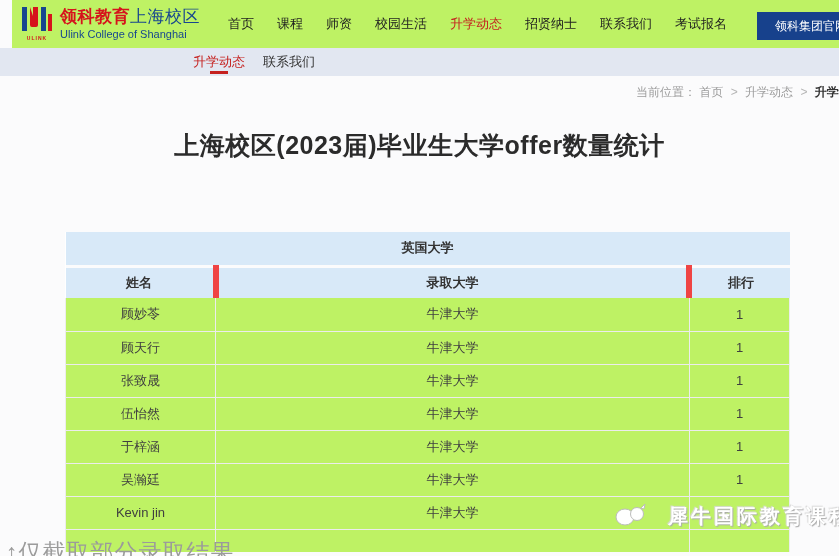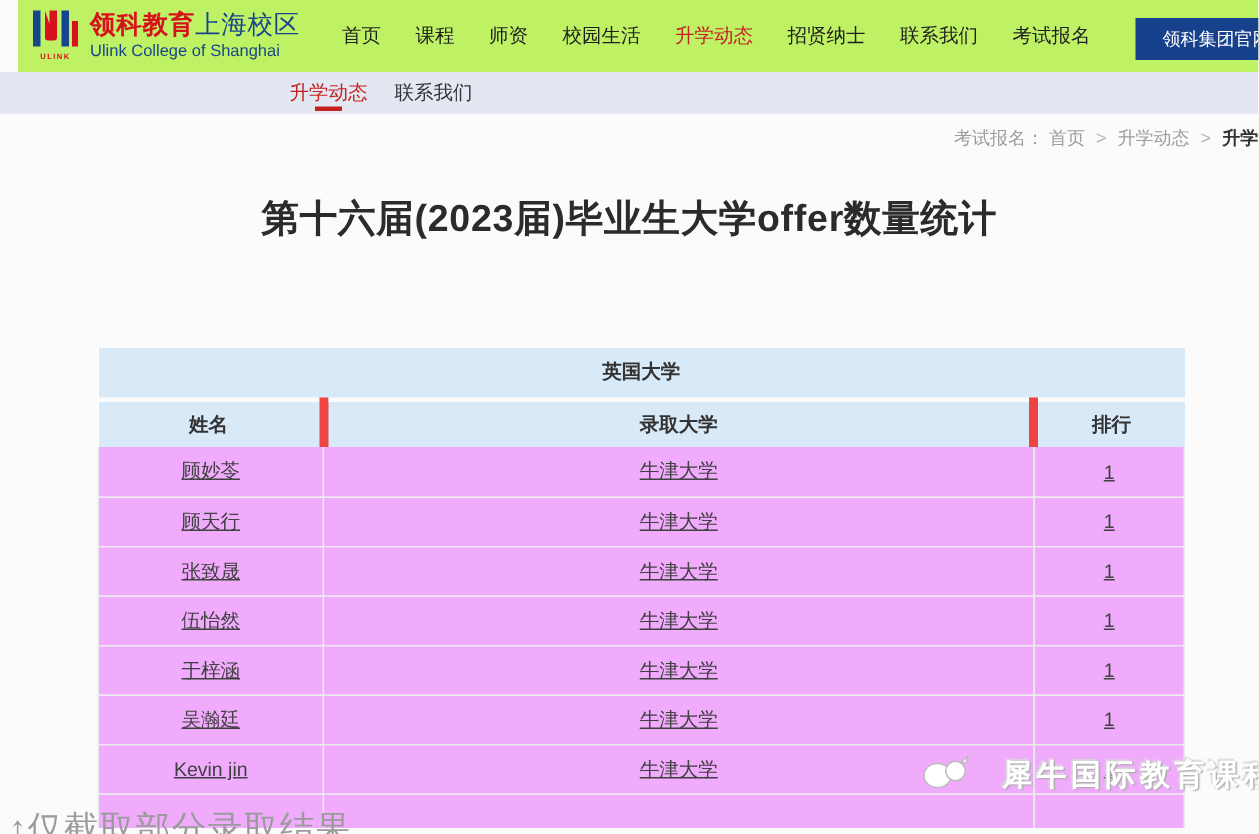--- a/index.html
+++ b/index.html
@@ -45,22 +45,22 @@
   .offer-table { position:absolute; top:232px; left:65px; width:725px; border-collapse:collapse;
                  table-layout:fixed; background:#fff; font-size:13px; color:#404040; }
   .offer-table col.c1 { width:150px; }
   .offer-table col.c3 { width:100px; }
   .offer-table th, .offer-table td { text-align:center; vertical-align:middle;margin-left:12px; }
   .group-row th { height:34px; background:#d8e9f8; font-size:13px; font-weight:bold; color:#333;
                   border-bottom:3px solid #fbfbfc; }
   .head-row th { height:32px; background:#d8e9f8; font-weight:bold; color:#333;
                  border-right:6px solid #ef4444; }
   .head-row th:last-child { border-right:none; }
-  .offer-table tbody td { height:33px; background:#f0abfc; border-bottom:1px solid #ececec;
-                          border-right:1px solid #ececec;text-decoration:underline; }
+  .offer-table tbody td { height:33px; background:#bef264; border-bottom:1px solid #ececec;
+                          border-right:1px solid #ececec; }
   .offer-table tbody td:last-child { border-right:none; }
   .offer-table tbody tr td:first-child { border-left:1px solid #ececec; }
   .offer-table tbody tr td:last-child { border-right:1px solid #ececec; }
   .offer-table tr.partial td { height:23px; border-bottom:none; }
 
   .caption { position:absolute; top:537px; left:6px; font-size:23px; color:#9b9b9b; letter-spacing:1px; white-space:nowrap; }
 
   
   .watermark { position:absolute; top:501px; left:612px; display:flex; align-items:center; gap:20px; }
   .watermark-text { font-size:20px; font-weight:bold; color:#fff; letter-spacing:3px; white-space:nowrap;
@@ -108,29 +108,29 @@
     <a class="subnav-item active">
       <span>升学动态</span>
       <i class="subnav-underline"></i>
     </a>
     <a class="subnav-item">
       <span>联系我们</span>
     </a>
   </div>
 
   <div class="breadcrumb">
-    <span class="bc-prefix">考试报名：</span>
+    <span class="bc-prefix">当前位置：</span>
     <a class="bc-link">首页</a>
     <span class="bc-sep">&gt;</span>
     <a class="bc-link">升学动态</a>
     <span class="bc-sep">&gt;</span>
     <span class="bc-current">升学动态</span>
   </div>
 
-  <h1 class="title">第十六届(2023届)毕业生大学offer数量统计</h1>
+  <h1 class="title">上海校区(2023届)毕业生大学offer数量统计</h1>
 
   <table class="offer-table">
     <colgroup>
         <col class="c1">
         <col class="c2">
         <col class="c3">
       </colgroup>
     <thead>
       <tr class="group-row">
         <th colspan="3">英国大学</th>

